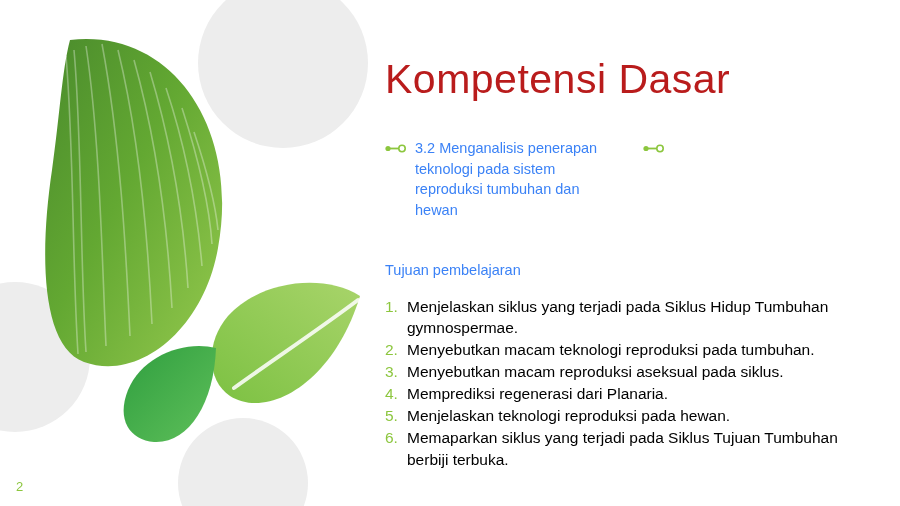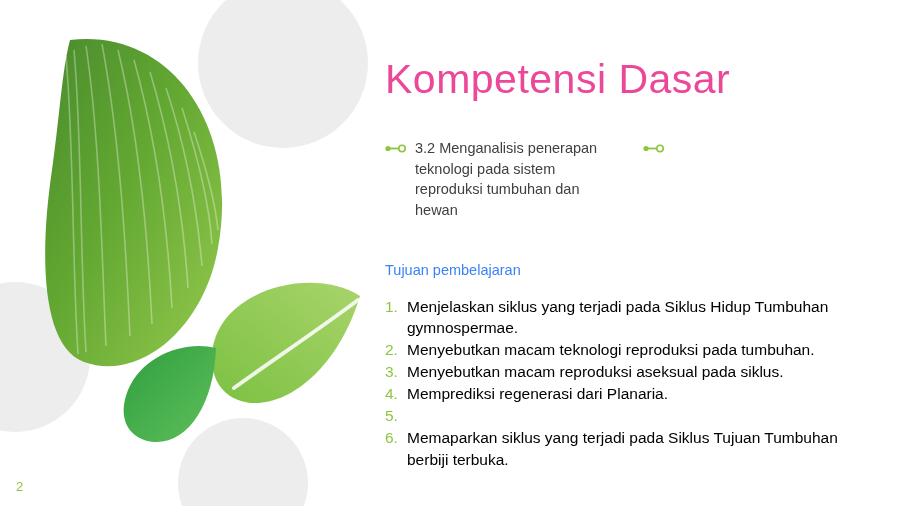--- a/index.html
+++ b/index.html
@@ -54,21 +54,21 @@
     width: 360px;
     height: 470px;
   }
 
   
   .title {
     position: absolute;
     left: 385px;
     top: 56px;
     font-size: 41px;
-    color: #ec4899;
+    color: #b91c1c;
     letter-spacing: 0.5px;
     font-weight: 400;
     white-space: nowrap;
   }
 
   
   .kd-wrap {
     position: absolute;
     left: 385px;
     top: 138px;
@@ -82,21 +82,21 @@
     width: 235px;
   }
   .kd-bullet {
     flex: none;
     margin-top: 6px;
     margin-right: 8px;
   }
   .kd-text {
     font-size: 14.5px;
     line-height: 1.42;
-    color: #404040;
+    color: #3b82f6;
   }
 
   
   .tujuan-head {
     position: absolute;
     left: 385px;
     top: 262px;
     font-size: 14.5px;
     color: #3b82f6;
   }
@@ -219,20 +219,21 @@
     <li class="obj-item">
       <span class="obj-num">3.</span>
       <span class="obj-text">Menyebutkan macam reproduksi aseksual pada siklus.</span>
     </li>
     <li class="obj-item">
       <span class="obj-num">4.</span>
       <span class="obj-text">Memprediksi regenerasi dari Planaria.</span>
     </li>
     <li class="obj-item">
       <span class="obj-num">5.</span>
+      <span class="obj-text">Menjelaskan teknologi reproduksi pada hewan.</span>
     </li>
     <li class="obj-item">
       <span class="obj-num">6.</span>
       <span class="obj-text">Memaparkan siklus yang terjadi pada Siklus Tujuan Tumbuhan berbiji terbuka.</span>
     </li>
   </ul>
 
   <div class="page-num">2</div>
 
 </div>

